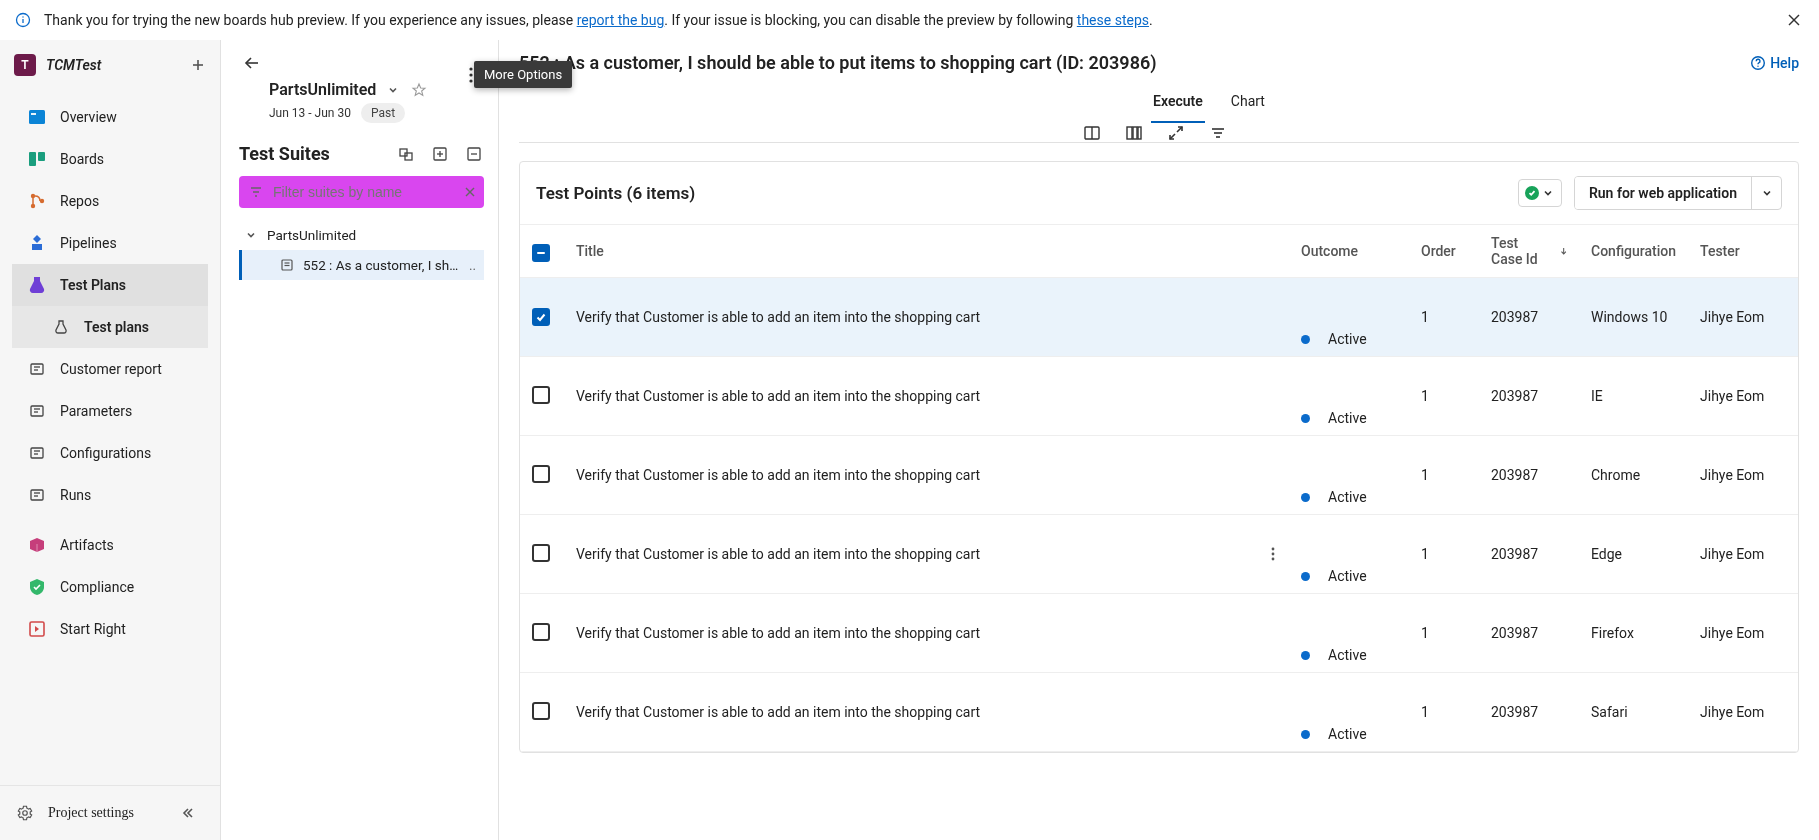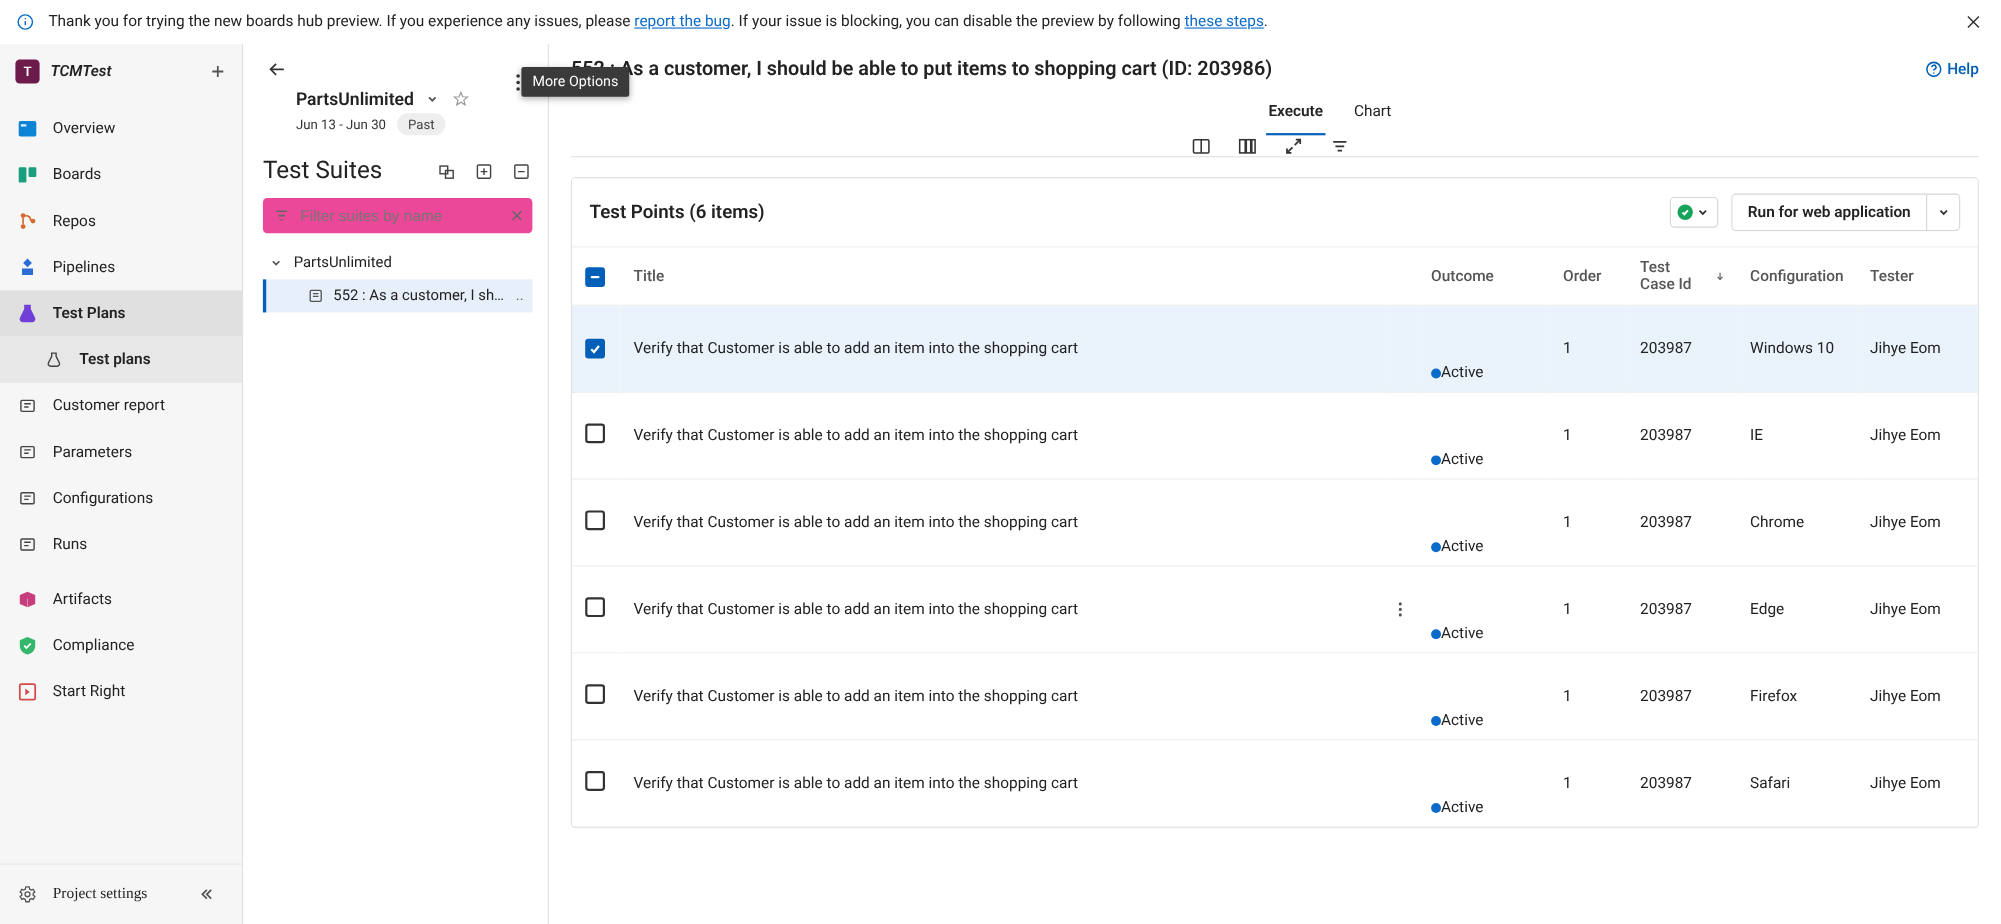--- a/index.html
+++ b/index.html
@@ -21,45 +21,45 @@
   .banner .text { flex: 1 1 auto; color: #222; }
   .banner .close { flex: 0 0 auto; width: 22px; height: 22px; display:flex; align-items:center; justify-content:center; cursor:pointer; color:#333; }
   svg { display:block; }
   
   .body { flex: 1 1 auto; display: flex; overflow: hidden; }
   
   .sidebar { width: 221px; background: var(--sidebar-bg); display:flex; flex-direction: column; border-right: 1px solid var(--border); }
   .sidebar-top { display:flex; align-items:center; padding: 14px 14px; gap: 10px; }
   .sq { width: 22px; height: 22px; border-radius: 4px; display:flex; align-items:center; justify-content:center; color:#fff; font-weight:600; font-size:12px; }
   .sidebar-top .add { margin-left:auto; color:#555; cursor:pointer; }
-  .nav { display:flex; flex-direction:column; padding: 6px 0; }
+  .nav { display:flex; flex-direction:column; padding: 6px 12px; }
   .nav-item { display:flex; align-items:center; gap: 12px; padding: 10px 14px; cursor:pointer; }
   .nav-item.active { background:#e0e0e0; font-weight:600; }
   .nav-item.sub { padding-left: 38px; background:#e7e7e7; font-weight:600; }
   .nav-spacer { height:8px; }
   .sidebar-bottom { margin-top:auto; border-top:1px solid #e5e5e5; padding: 6px 0 6px 0; font-family: Liberation Serif, serif; }
   .ic24 { width:22px; height:22px; display:flex; align-items:center; justify-content:center; flex:0 0 22px; }
   .nav-item .label { flex:1 1 auto; white-space:nowrap; overflow:hidden; text-overflow:ellipsis; }
   .collapse-btn { width:22px; height:22px; margin-right:8px; color:#555; cursor:pointer; display:flex; align-items:center; justify-content:center; }
   
   .panels { flex: 1 1 auto; display:flex; overflow:hidden; }
   .suites-panel { width: 278px; border-right: 1px solid var(--border); display:flex; flex-direction:column; padding: 10px 14px 10px 18px; gap:4px; }
   .sp-head { display:flex; align-items:center; gap:10px; }
   .back-btn { width:26px; height:26px; display:flex; align-items:center; justify-content:center; cursor:pointer; color:#333; }
   .sp-title-row { display:flex; align-items:center; gap:8px; padding-left:30px; }
   .sp-title { font-size:16px; font-weight:600; }
   .chev { color:#555; cursor:pointer; width:18px; height:18px; display:flex; align-items:center; justify-content:center; }
   .star { color:#888; cursor:pointer; width:18px; height:18px; display:flex; align-items:center; justify-content:center; }
   .sp-sub { display:flex; align-items:center; gap:10px; padding: 0 0 6px 30px; color:#333; font-size:12px;}
   .pill { background:var(--pill-bg); border-radius:10px; padding:3px 10px; font-size:12px; color:#444;}
   .sp-suites-header { display:flex; align-items:center; justify-content:space-between; padding:10px 0 8px 0; }
-  .sp-suites-header h2 { font-size:22px; font-weight:400; }
+  .sp-suites-header h2 { font-size:18px; font-weight:700; }
   .sp-icons { display:flex; gap:14px; }
   .sp-icons .ibtn { width:20px; height:20px; display:flex; align-items:center; justify-content:center; color:#444; cursor:pointer; }
-  .filter { display:flex; align-items:center; gap:10px; background:#ec4899; border-radius:4px; padding:8px 10px; }
+  .filter { display:flex; align-items:center; gap:10px; background:#d946ef; border-radius:4px; padding:8px 10px; }
   .filter input { border:none; background:transparent; outline:none; flex:1; font-size:14px; color:#333; }
   .filter .clr { color:#555; cursor:pointer; }
   .tree { padding-top:8px; }
   .tree-row { display:flex; align-items:center; gap:8px; padding:7px 4px; cursor:pointer;}
   .tree-row .tw { width:16px; height:16px; display:flex; align-items:center; justify-content:center; color:#555;}
   .tree-row.level1 { padding-left: 40px; }
   .tree-row .file-ic { width:16px; height:16px; color:#555; display:flex; align-items:center; justify-content:center;}
   .tree-row.sel { background:#e7f0fa; border-left:3px solid var(--blue-accent); padding-left:37px;}
   .tree-row .txt { flex:1; white-space:nowrap; overflow:hidden; text-overflow:ellipsis; font-size:13.5px;}
   .tree-row .ell { color:#666; font-size:13.5px; padding-right:4px;}
@@ -93,21 +93,21 @@
   
   table { border-collapse: collapse; width: 100%; font-size:14px; }
   th { text-align:left; font-weight:500; color:#555; padding: 10px 12px; border-top:1px solid #eee; border-bottom:1px solid #eee;}
   td { padding: 9px 12px; border-bottom:1px solid #eee;}
   tr.sel td { background:#eaf3fb;}
   tr.sel { box-shadow: inset 3px 0 0 var(--blue-accent); }
   .chk { width:18px; height:18px; border:2px solid #333; border-radius:3px; display:inline-flex; align-items:center; justify-content:center; cursor:pointer; background:#fff;}
   .chk.ind, .chk.on { background: var(--blue-accent); border-color: var(--blue-accent); }
   .chk.ind::after { content:""; width:8px; height:2px; background:#fff; border-radius:1px;}
   .chk.on svg { stroke:#fff; }
-  .oc { display:flex; align-items:center; gap:0;margin-top:44px;}
+  .oc { display:flex; align-items:center; gap:18px;margin-top:44px;}
   .oc .odot { width:9px; height:9px; border-radius:50%; background:#0b6bcb;}
   th .sort { display:inline-flex; gap:4px; align-items:center; cursor:pointer;}
   .row-actions { color:#666; cursor:pointer; width:14px; }
   td.title-cell { position:relative; }
   .col-chk { width:44px; }
   .col-title { width:auto; }
   .col-outcome { width:120px; }
   .col-order { width:70px; }
   .col-caseid { width:100px; }
   .col-config { width:100px; }

